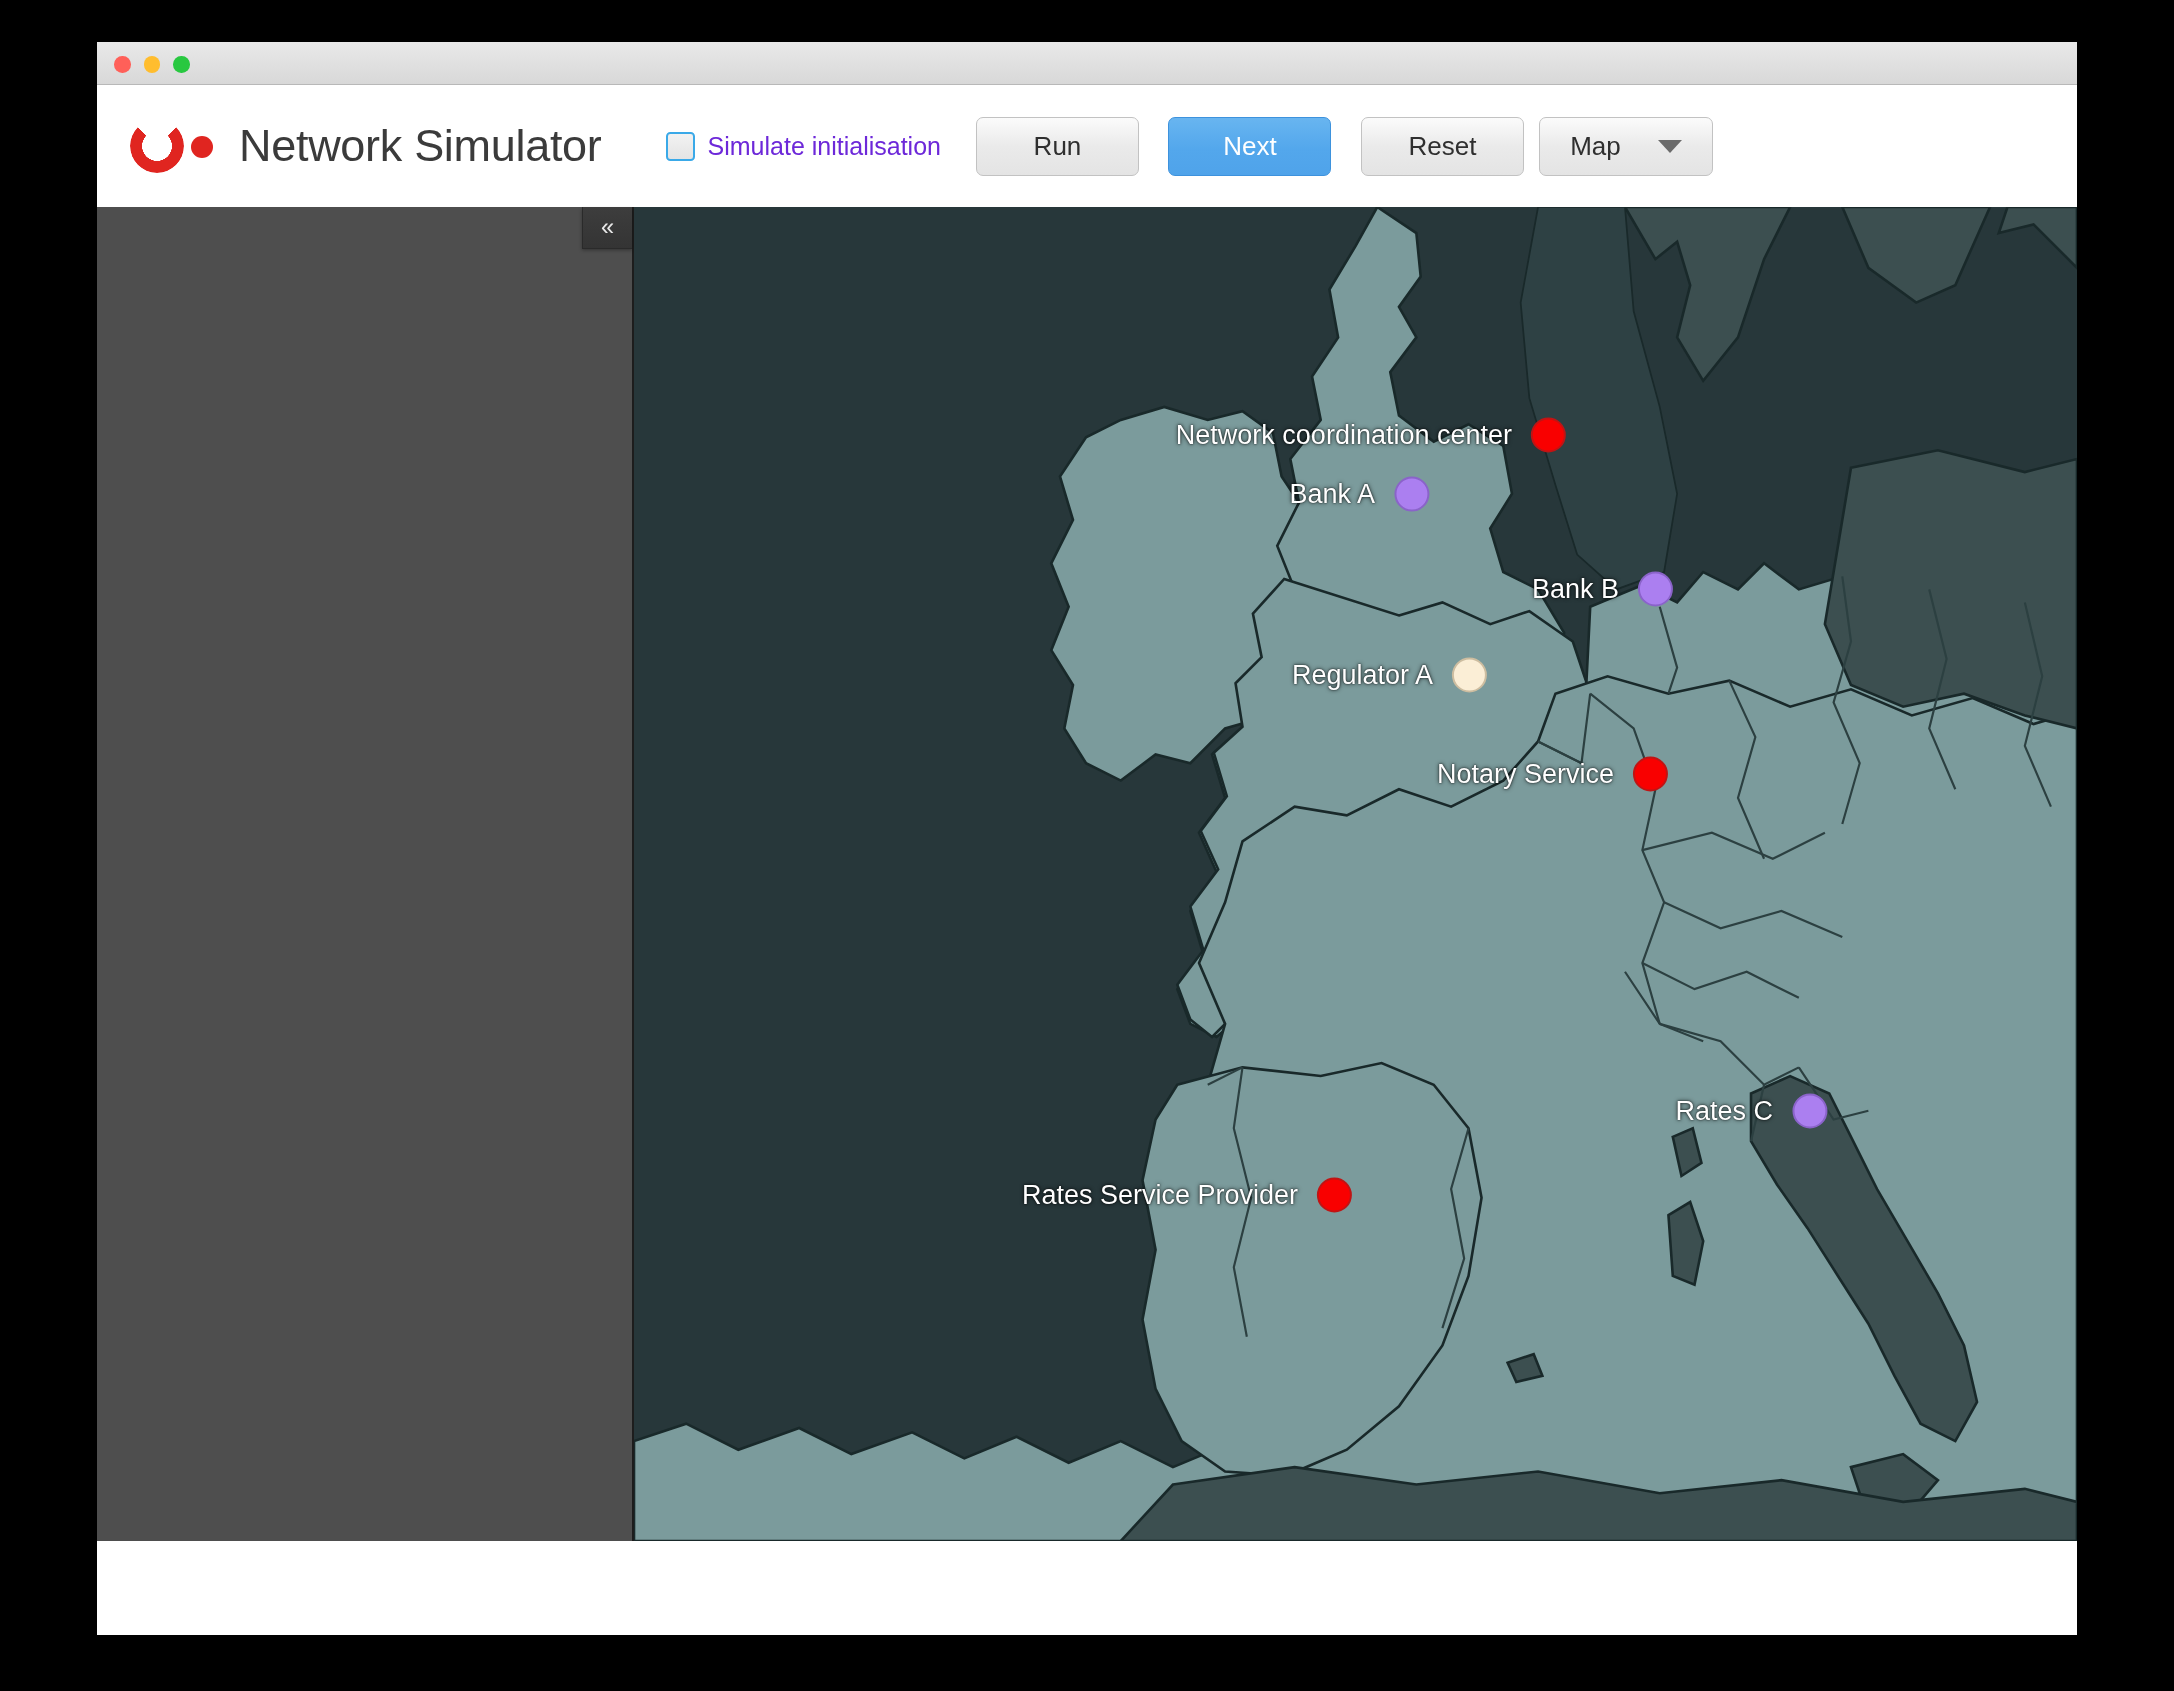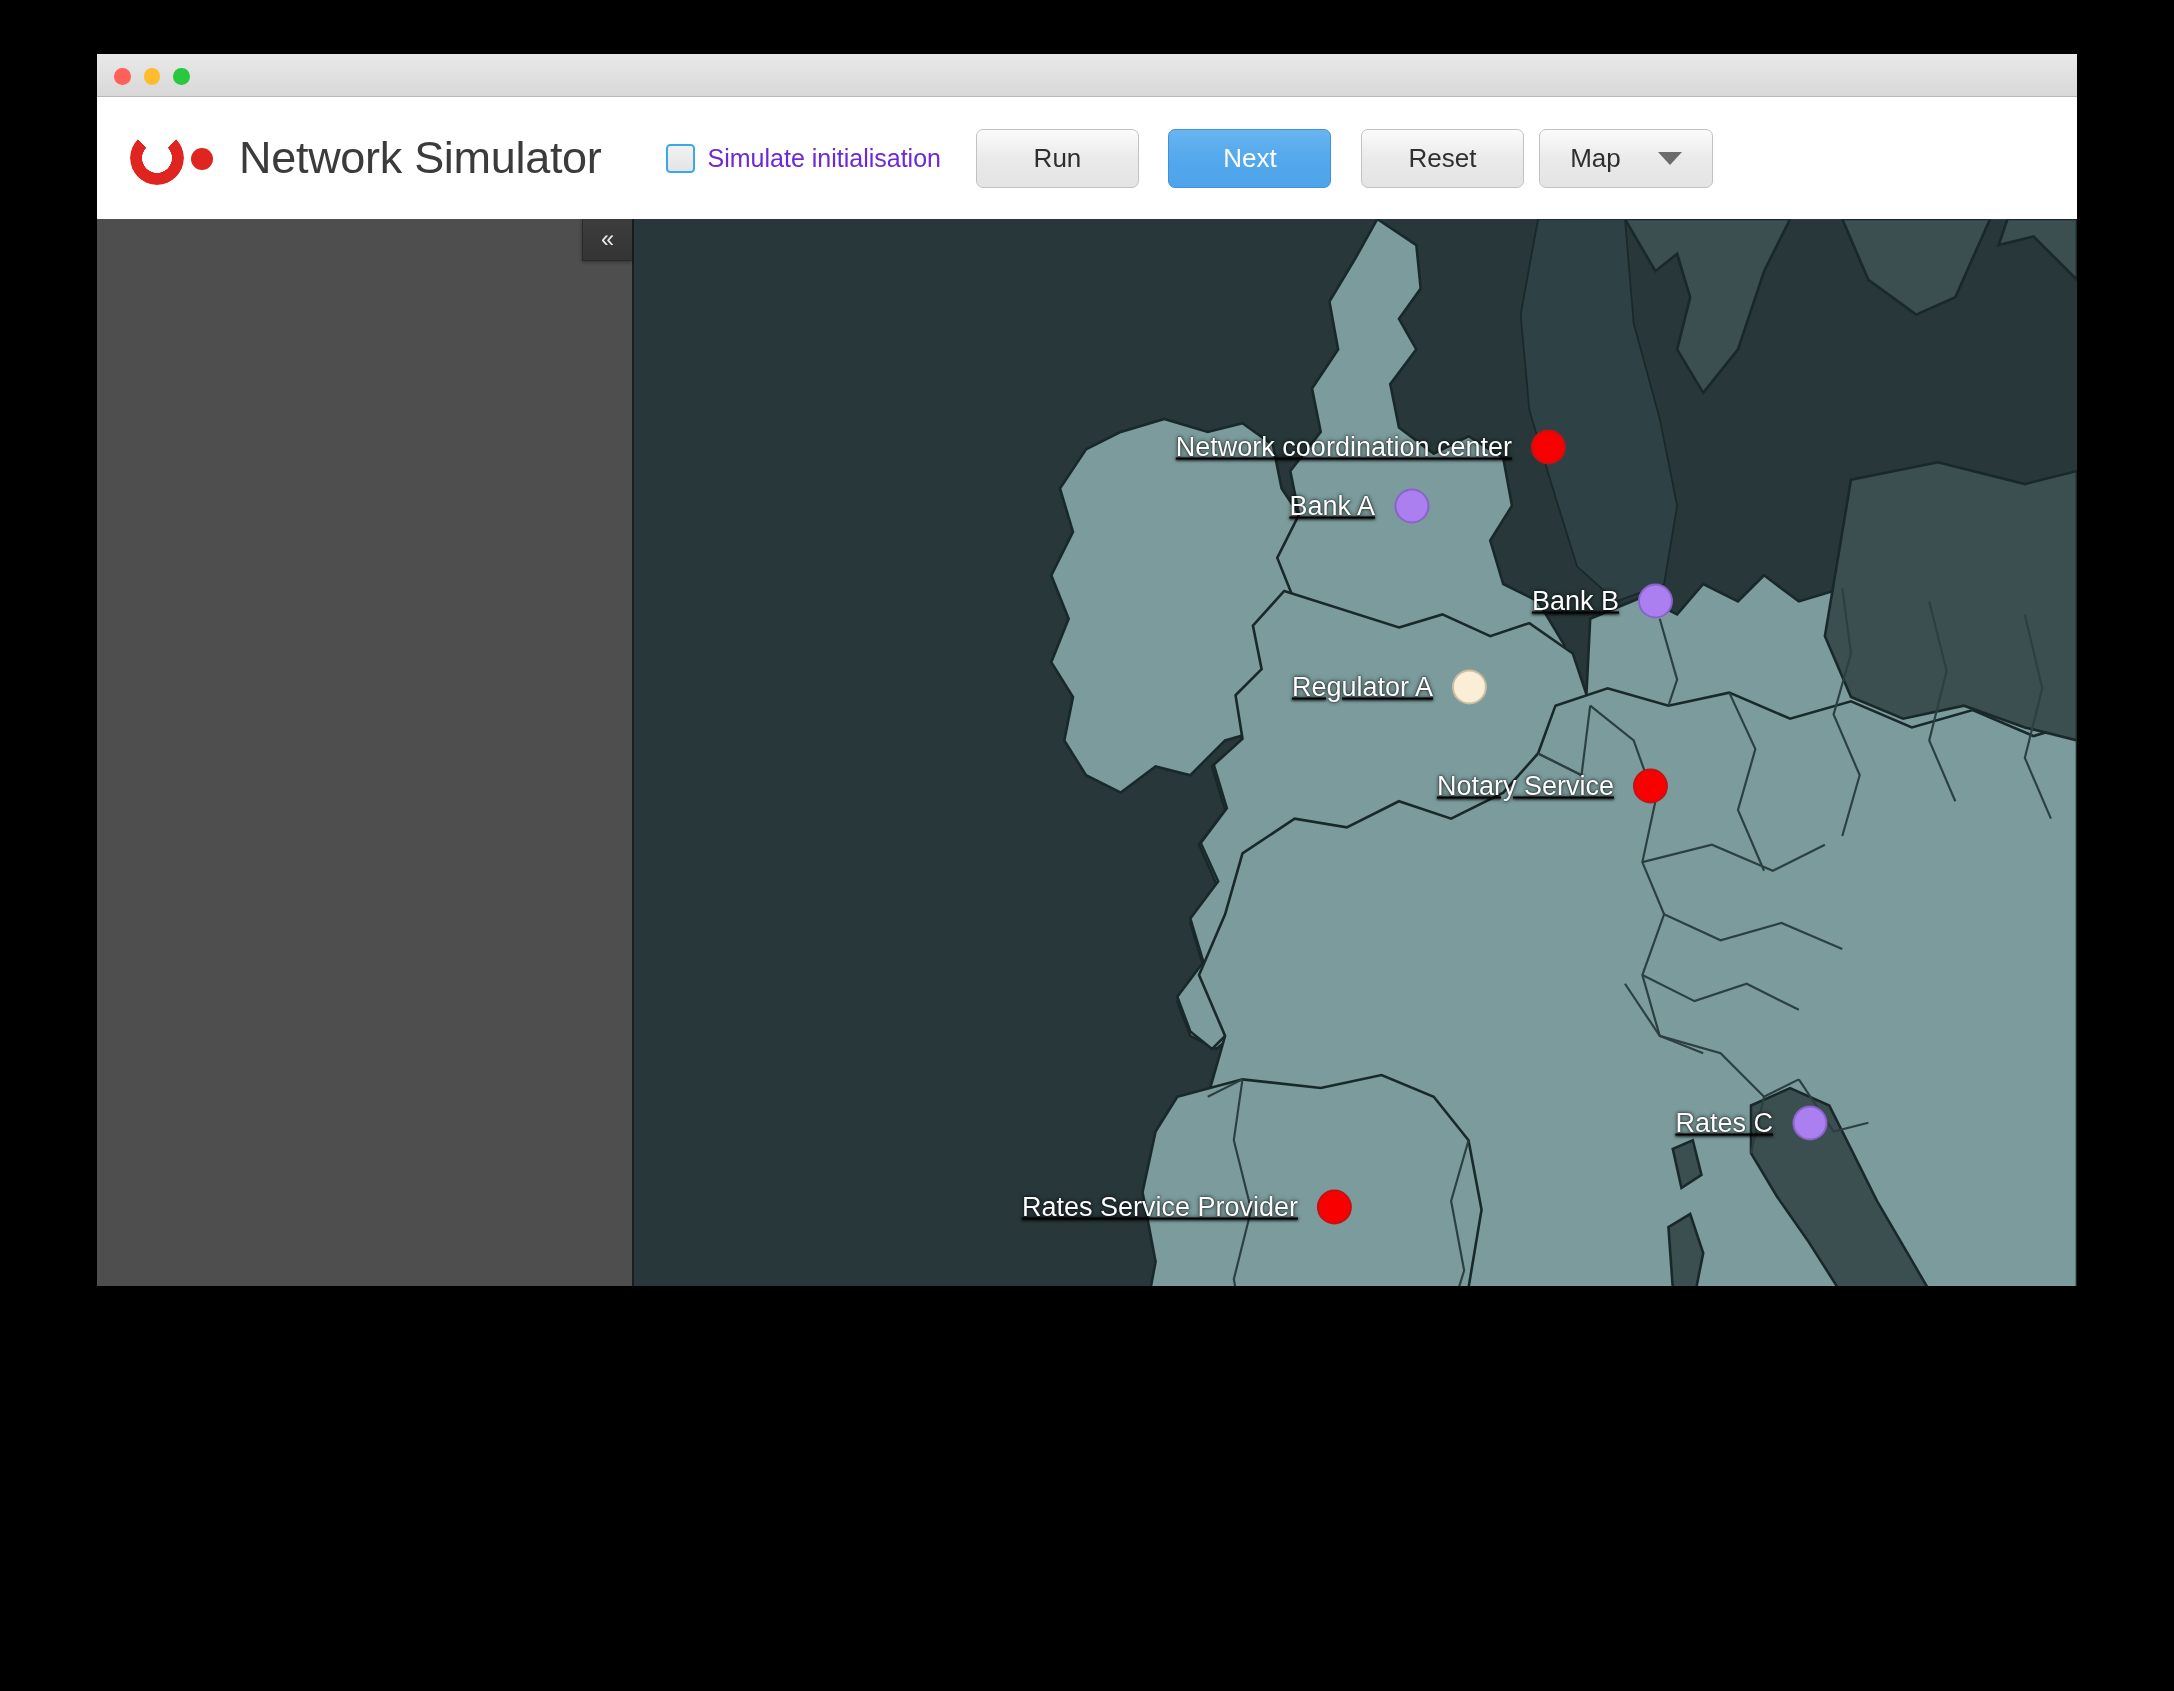--- a/index.html
+++ b/index.html
@@ -8,22 +8,22 @@
     width: 2174px; height: 1691px;
     overflow: hidden;
     font-family: "Liberation Sans", sans-serif;
   }
 
   #root { position: relative; width: 2174px; height: 1691px; background: #000; }
 
   
   .window {
     position: absolute;
-    left: 97px; top: 54px;
-    width: 1980px; height: 1232px;
+    left: 97px; top: 42px;
+    width: 1980px; height: 1593px;
     background: #ffffff;
     overflow: hidden;
     box-shadow: 0 0 0 0.9px rgba(0,0,0,0.35);
   }
 
   
   .titlebar {
     position: relative;
     height: 42px;
     background: linear-gradient(to bottom, #e9e9e9 0%, #d8d8d8 100%);
@@ -164,21 +164,20 @@
 
   .marker-layer { position: absolute; inset: 0; }
 
   .node {
     position: absolute;
     display: flex;
     align-items: center;
     transform: translate(-100%, -50%);
     white-space: nowrap;
     cursor: pointer;
-    text-decoration: underline;
   }
   .node .nlabel {
     font-size: 27px;
     color: #ffffff;
     text-shadow: 0 0 4.3px rgba(0,0,0,0.75), 0 0.9px 1.7px rgba(0,0,0,0.8);
     margin-right: 19px;
   }
   .dot {
     width: 35px; height: 35px;
     border-radius: 50%;

